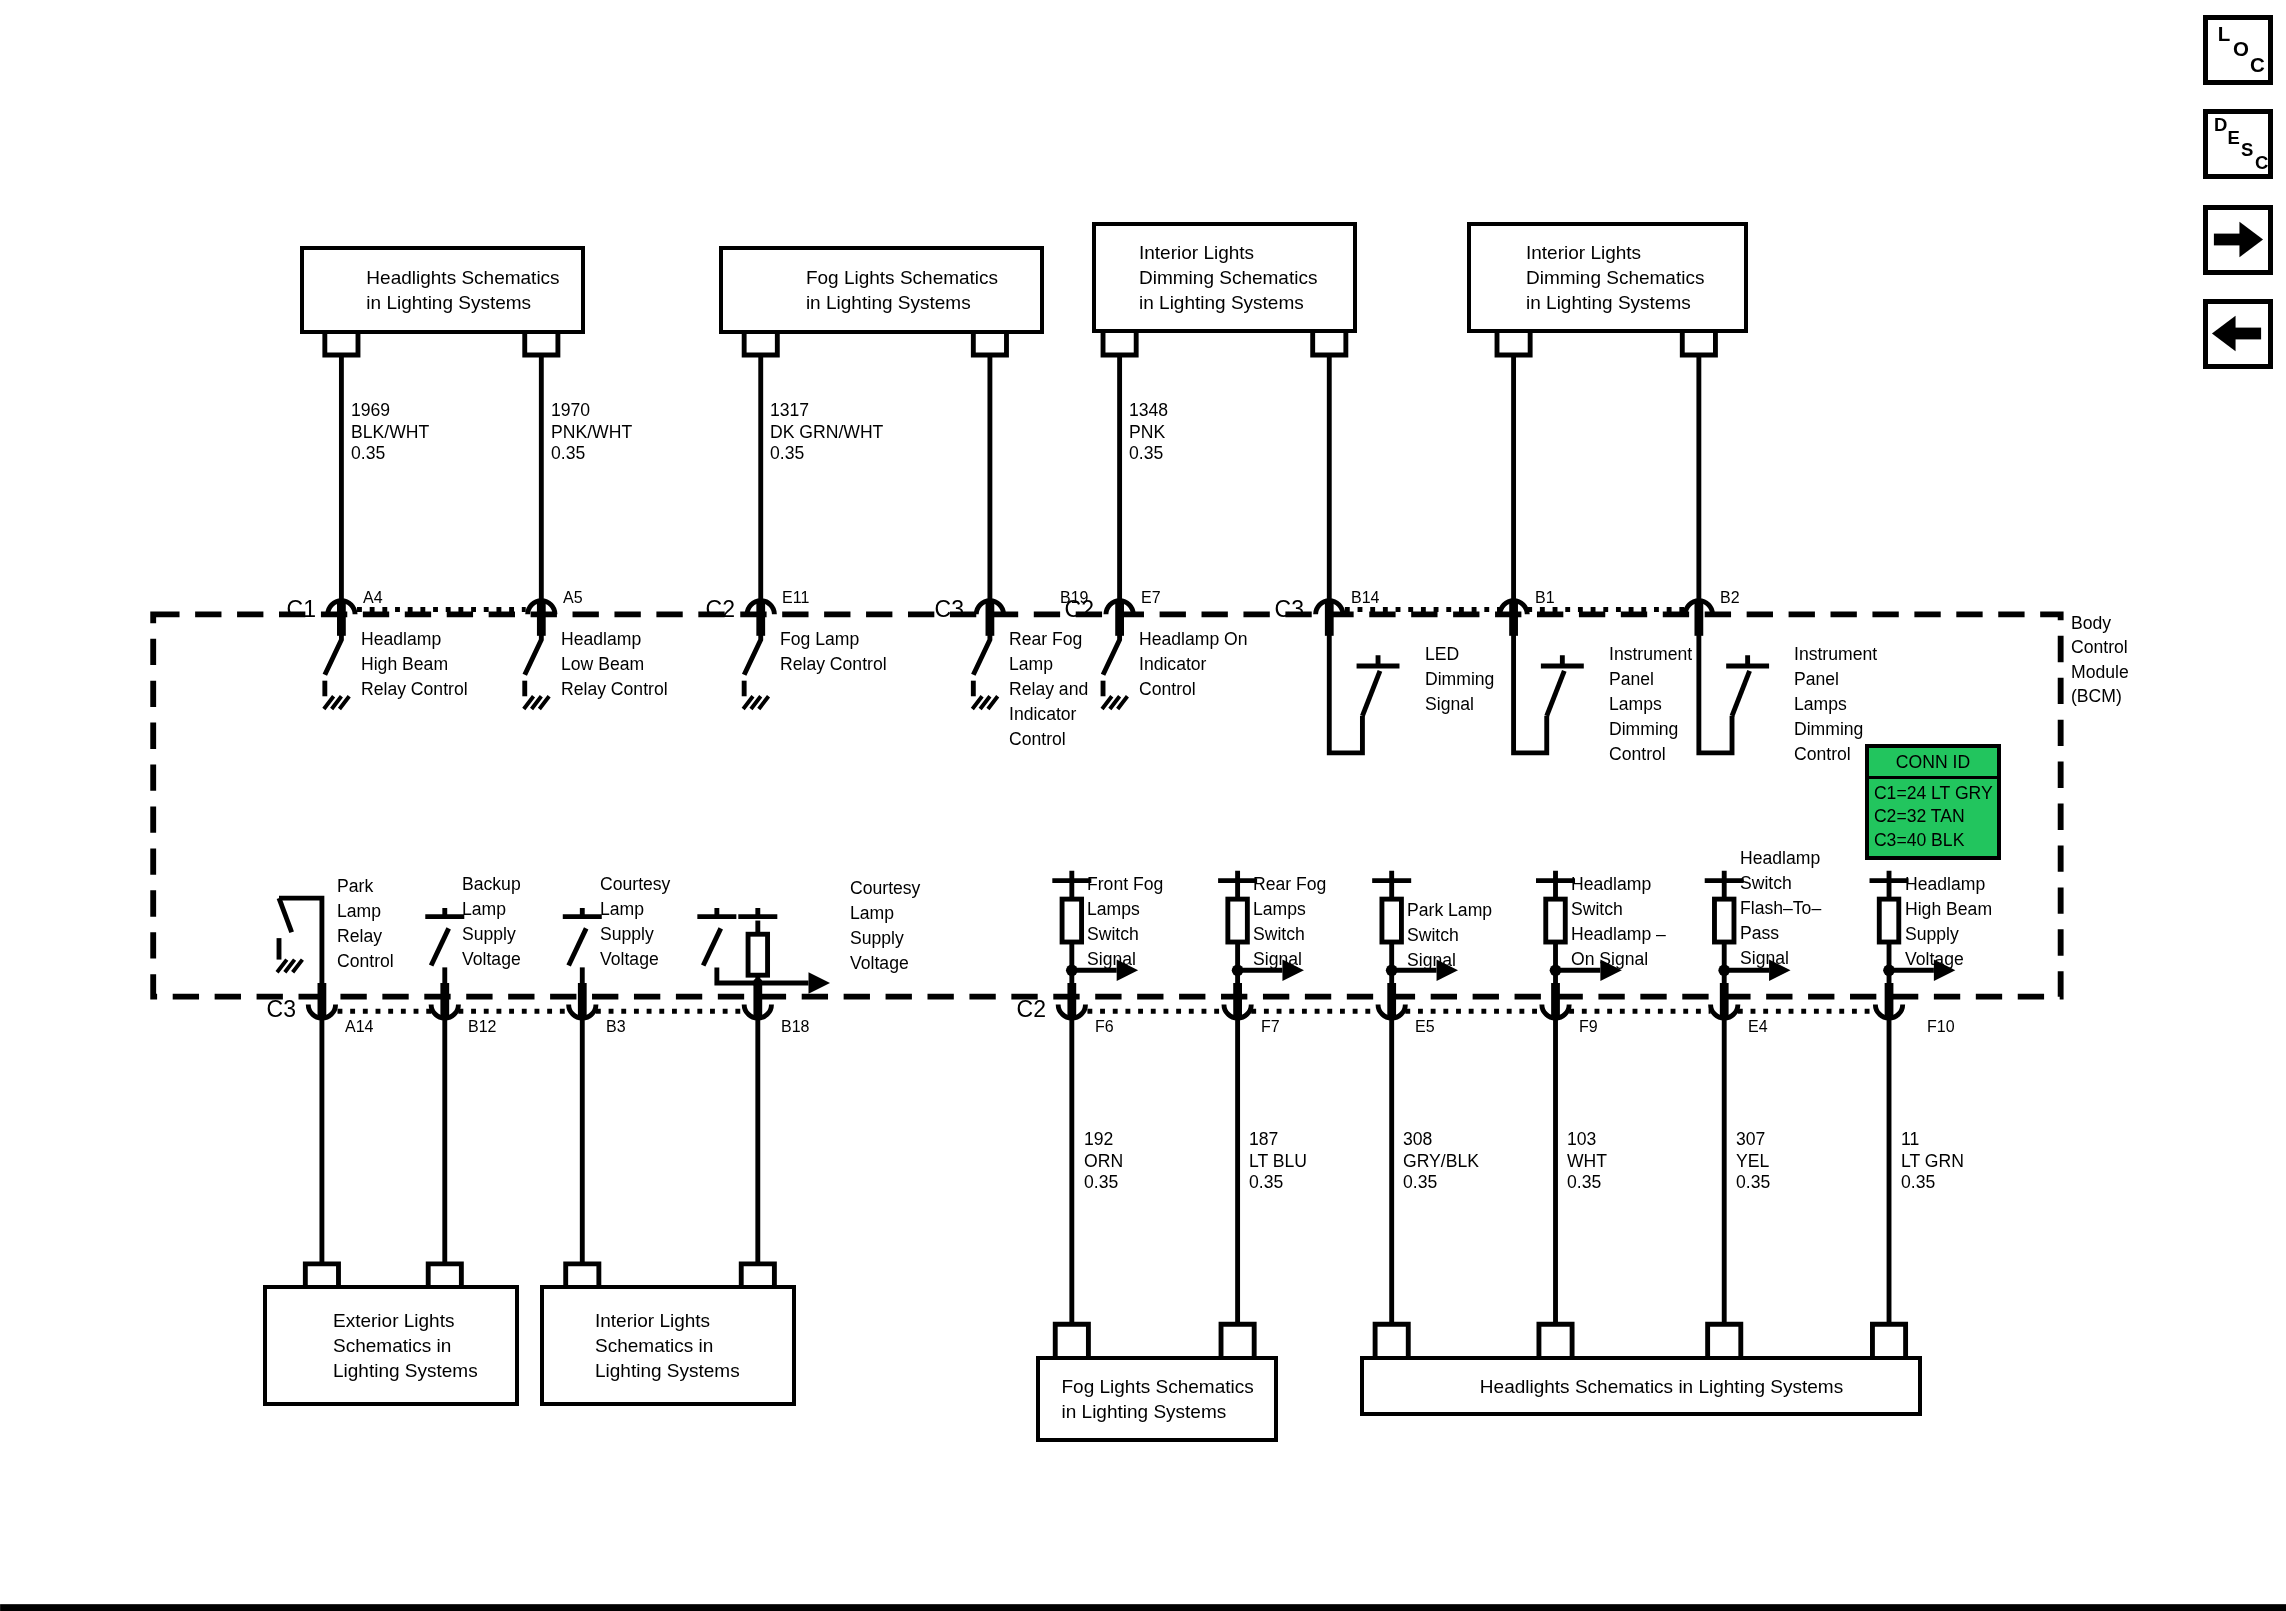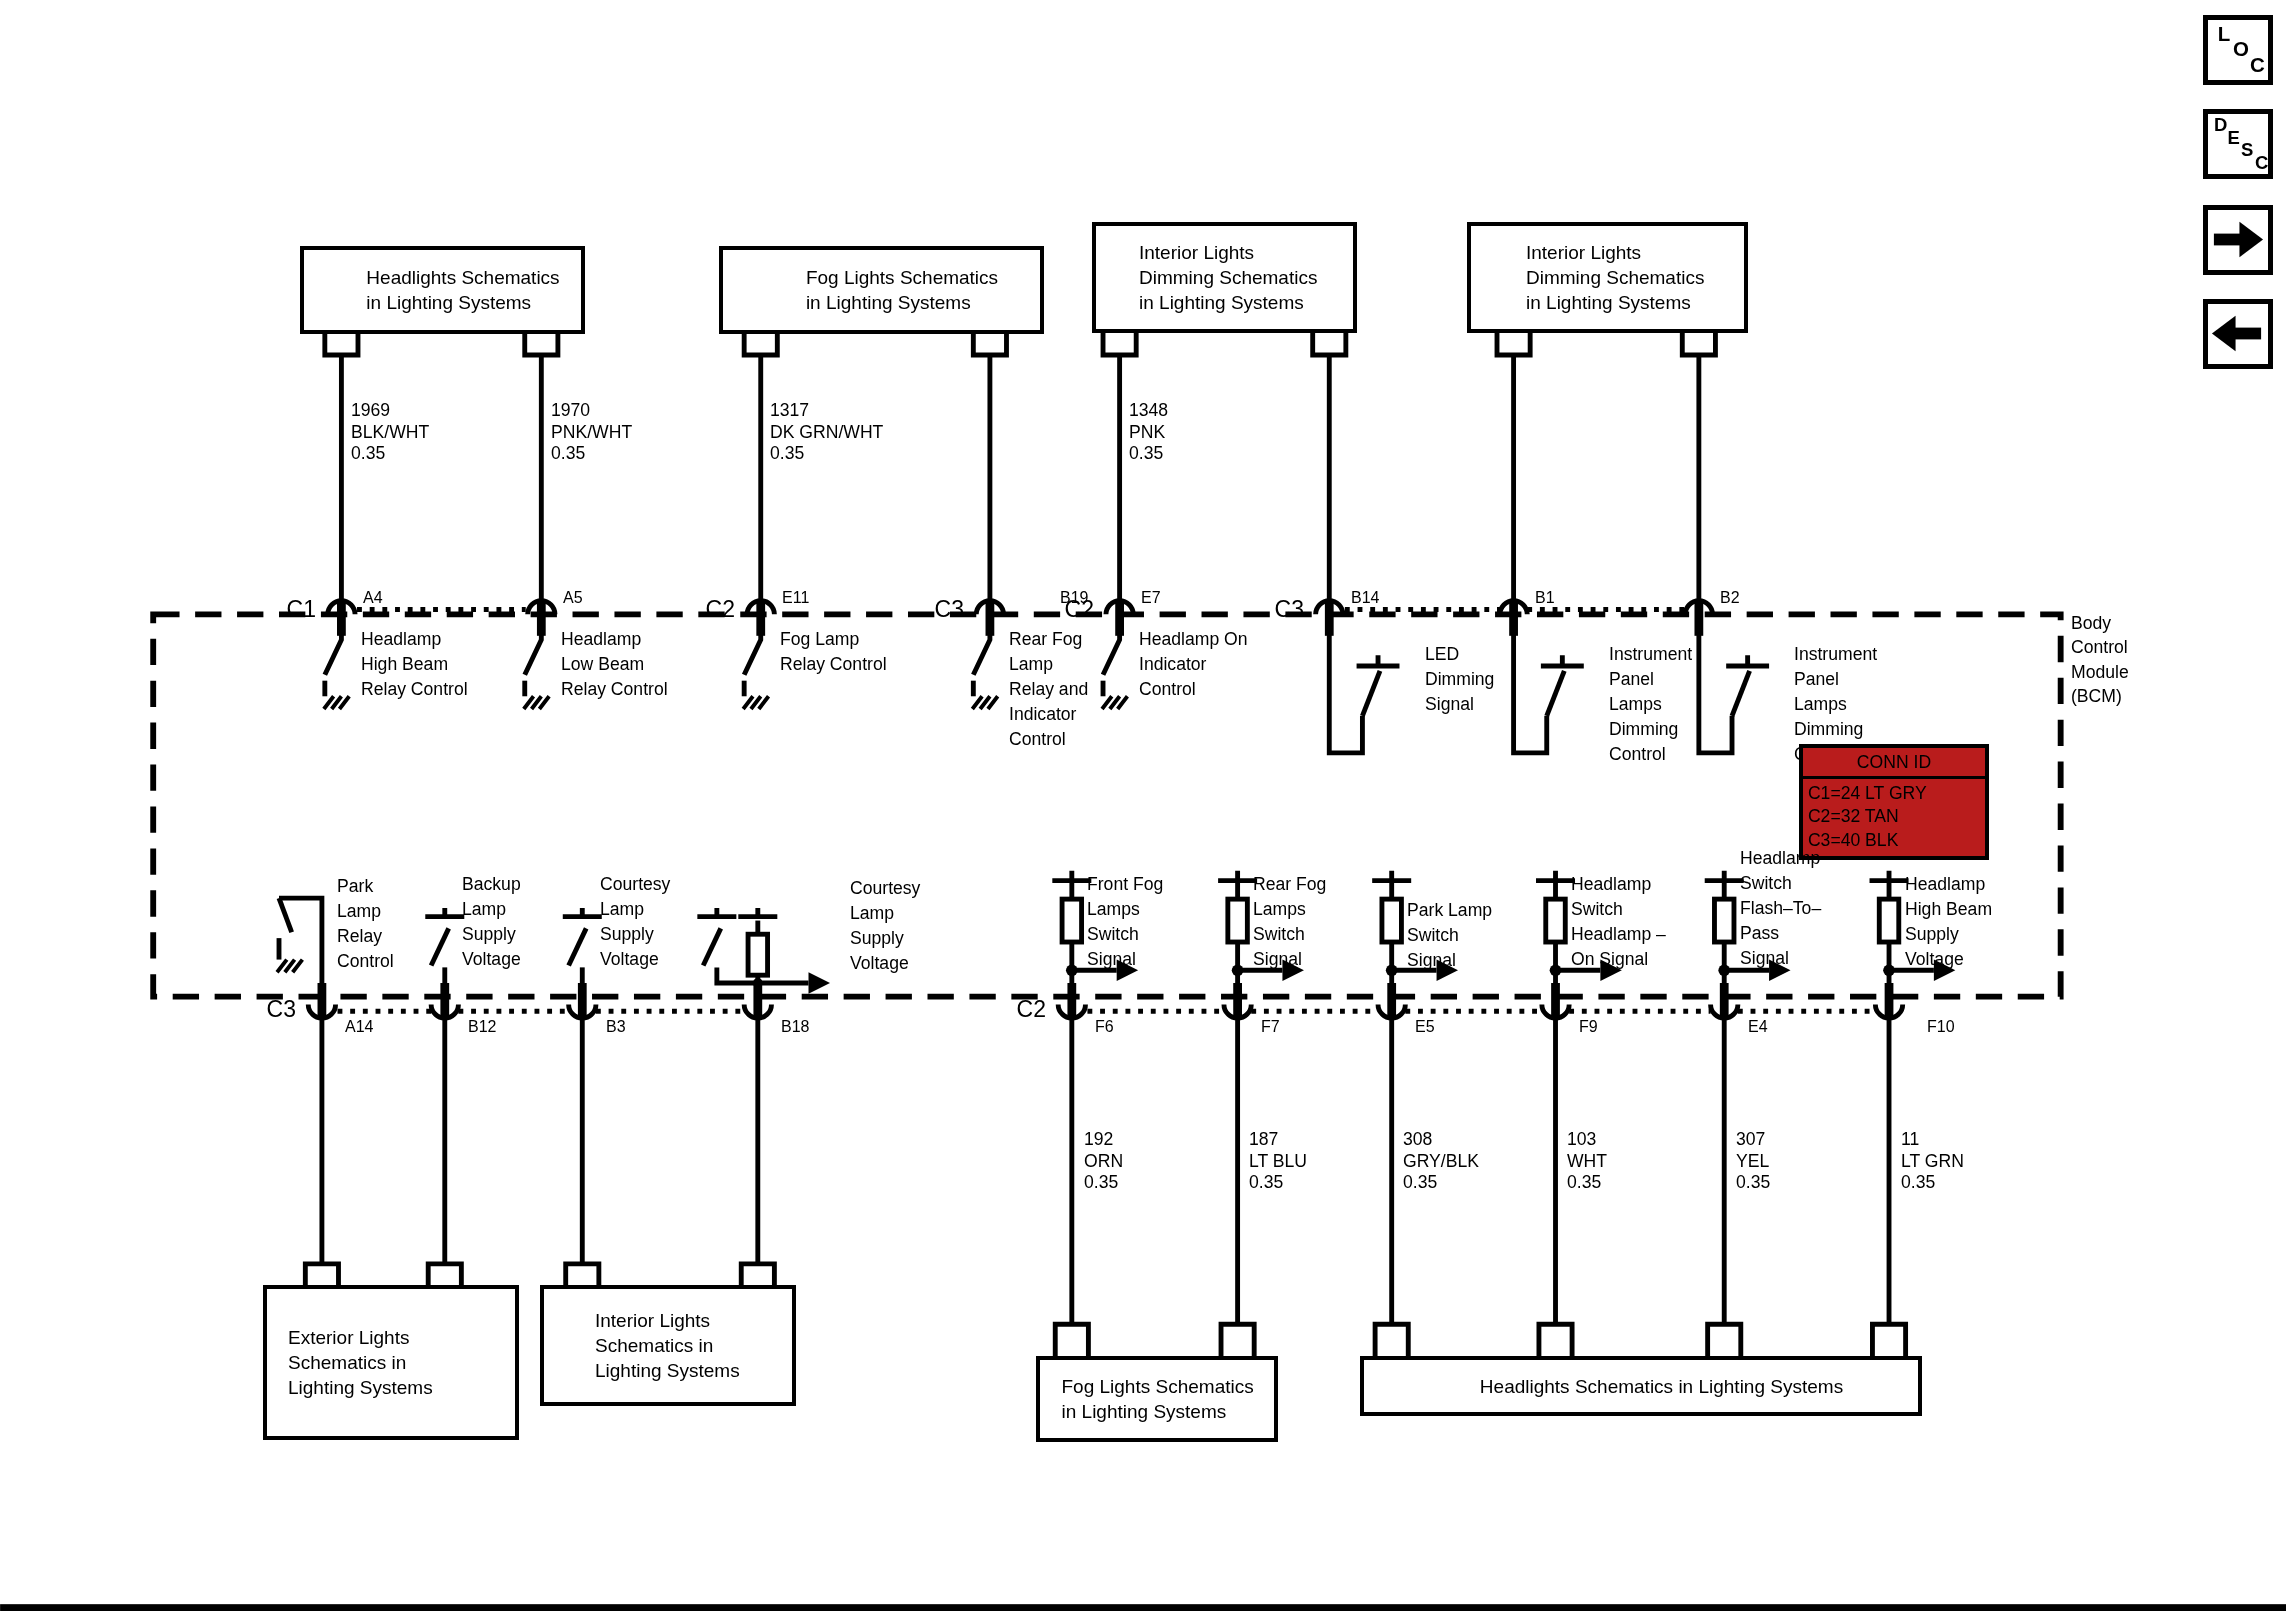--- a/index.html
+++ b/index.html
@@ -13,22 +13,22 @@
   .art .dot{stroke-width:5;stroke-dasharray:5 8;}
   .art .fill{fill:#000;stroke:none;}
   .lbl{position:absolute;font-size:17.6px;line-height:25px;white-space:pre-line;}
   .ckt{position:absolute;font-size:17.6px;line-height:21.5px;}
   .ckt div{display:block;}
   .pin{position:absolute;font-size:16px;line-height:21.5px;}
   .conn{position:absolute;font-size:23px;line-height:21.5px;width:35px;text-align:right;}
   .box{position:absolute;border:4.9px solid #000;box-sizing:border-box;background:#fff;
        display:flex;align-items:center;font-size:19px;line-height:25px;white-space:pre-line;}
   .box.center{justify-content:center;text-align:left;padding-left:41px;}
-  .connid{position:absolute;left:1799px;top:744px;width:190px;border:4.9px solid #000;
-          box-sizing:border-box;background:#b91c1c;}
+  .connid{position:absolute;left:1865px;top:744px;width:136px;border:4.9px solid #000;
+          box-sizing:border-box;background:#22c55e;}
   .connid .hdr{border-bottom:3.9px solid #000;text-align:center;font-size:17.6px;line-height:28px;}
   .connid .rows{font-size:17.6px;line-height:23.4px;padding:2.9px 2px 3.9px 4.9px;white-space:pre-line;}
   .sq{position:absolute;left:2203px;width:70px;height:70px;border:5.9px solid #000;
       box-sizing:border-box;background:#fff;}
   .sq span{position:absolute;font-size:20.5px;font-weight:bold;}
   .sq svg{position:absolute;left:0;top:0;}
 </style>
 </head>
 <body>
 
@@ -365,21 +365,21 @@
     <div>307</div>
       <div>YEL</div>
       <div>0.35</div>
   </div>
   <div class="ckt" style="left:1901px;top:1129px;">
     <div>11</div>
       <div>LT GRN</div>
       <div>0.35</div>
   </div>
 
-  <div class="box" style="left:263px;top:1285px;width:256px;height:155px;padding-left:21px;"><span>Exterior Lights
+  <div class="box" style="left:263px;top:1285px;width:256px;height:121px;padding-left:66px;"><span>Exterior Lights
 Schematics in
 Lighting Systems</span></div>
   <div class="box" style="left:540px;top:1285px;width:256px;height:121px;padding-left:51px;"><span>Interior Lights
 Schematics in
 Lighting Systems</span></div>
   <div class="box" style="left:1036px;top:1356px;width:242px;height:86px;padding-left:21.5px;"><span>Fog Lights Schematics
 in Lighting Systems</span></div>
   <div class="box center" style="left:1360px;top:1356px;width:562px;height:60px;"><span>Headlights Schematics in Lighting Systems</span></div>
 
   <div class="sq" style="top:14.6px;">

